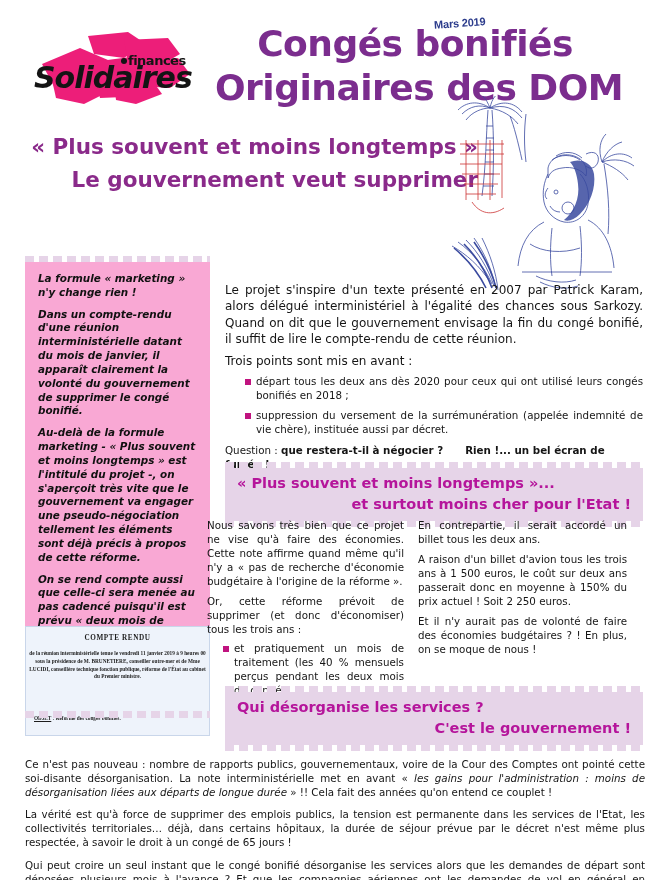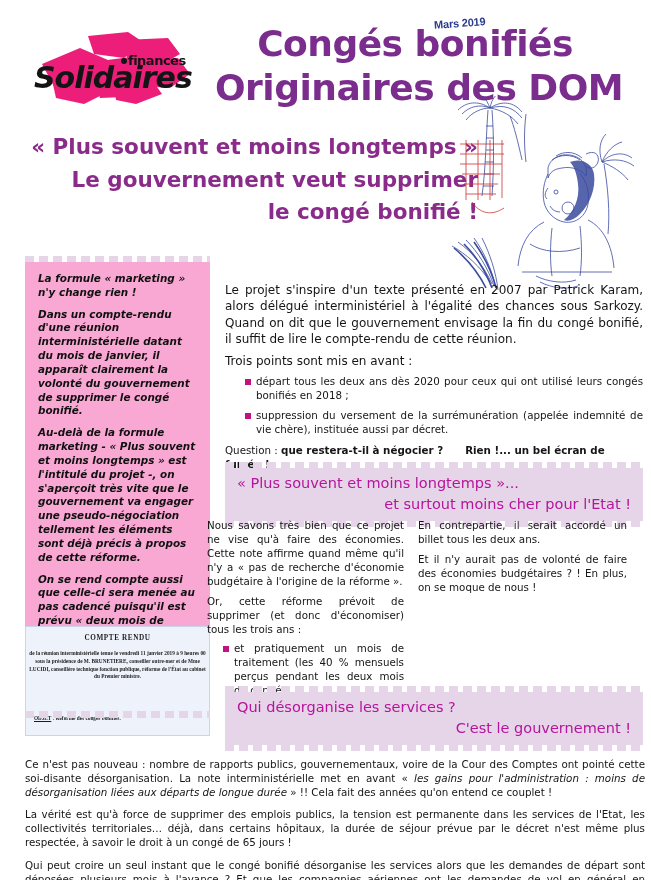--- a/index.html
+++ b/index.html
@@ -138,21 +138,21 @@
   .banner .b-scallop-t{
     position:absolute;left:0;top:-6px;width:418px;height:6px;
     background:repeating-linear-gradient(to right,#e6d4e8 0px,#e6d4e8 9px,transparent 9px,transparent 14px);
   }
   .banner .b-scallop-b{
     position:absolute;left:0;bottom:-6px;width:418px;height:6px;
     background:repeating-linear-gradient(to right,#e6d4e8 0px,#e6d4e8 9px,transparent 9px,transparent 14px);
   }
   .banner-line{
     font-family:"DejaVu Sans", sans-serif;
-    font-weight:normal;font-size:14.5px;line-height:1.42;
+    font-weight:bold;font-size:14.5px;line-height:1.42;
     color:#B5159B;
     white-space:nowrap;
   }
   .banner-line.l2{text-align:right;}
 
   
   .twocol{position:absolute;left:207px;top:518px;width:420px;display:flex;gap:14px;}
   .twocol .col{width:197px;}
   .twocol .col.right{width:209px;}
   .twocol p{
@@ -199,21 +199,20 @@
       <div class="main-title">Congés bonifiés</div>
       <div class="main-title">Originaires des DOM</div>
     </div>
 
     <div class="date-stamp">Mars 2019</div>
   </div>
 
   <div class="subtitle">
     <div>« Plus souvent et moins longtemps »</div>
     <div>Le gouvernement veut supprimer</div>
-    <div>le congé bonifié !</div>
   </div>
 
   <div class="illus">
     <svg width="199" height="200" viewBox="0 0 199 200" xmlns="http://www.w3.org/2000/svg">
       <g stroke="#3a4a9f" fill="none" stroke-width="0.8">
 
         <path d="M38 12 C26 4 14 6 6 14 M38 12 C28 8 18 10 10 18 M38 12 C30 12 20 16 14 24"></path>
         <path d="M38 12 C50 4 62 6 70 16 M38 12 C52 8 62 12 70 22 M38 12 C50 14 60 20 66 28"></path>
         <path d="M38 12 C34 2 30 -2 24 -4 M38 12 C40 2 44 -2 50 -4"></path>
         <path d="M36 14 C34 40 34 70 30 100"></path>
@@ -308,20 +307,21 @@
     <div class="col">
       <p>Nous savons très bien que ce projet ne vise qu'à faire des économies. Cette note affirme quand même qu'il n'y a « pas de recherche d'économie budgétaire à l'origine de la réforme ».</p>
       <p>Or, cette réforme prévoit de supprimer (et donc d'économiser) tous les trois ans :</p>
       <div class="bullet-row">
         <span class="bullet-sq"></span>
         <span class="bullet-txt">et pratiquement un mois de traitement (les 40 % mensuels perçus pendant les deux mois du congé).</span>
       </div>
     </div>
     <div class="col right">
       <p>En contrepartie, il serait accordé un billet tous les deux ans.</p>
+      <p>A raison d'un billet d'avion tous les trois ans à 1 500 euros, le coût sur deux ans passerait donc en moyenne à 150% du prix actuel ! Soit 2 250 euros.</p>
       <p>Et il n'y aurait pas de volonté de faire des économies budgétaires ? ! En plus, on se moque de nous !</p>
     </div>
   </div>
 
   <div class="banner" style="top:692px;">
     <div class="b-scallop-t"></div>
     <div class="b-scallop-b"></div>
     <div class="banner-line">Qui désorganise les services ?</div>
     <div class="banner-line l2">C'est le gouvernement !</div>
   </div>

